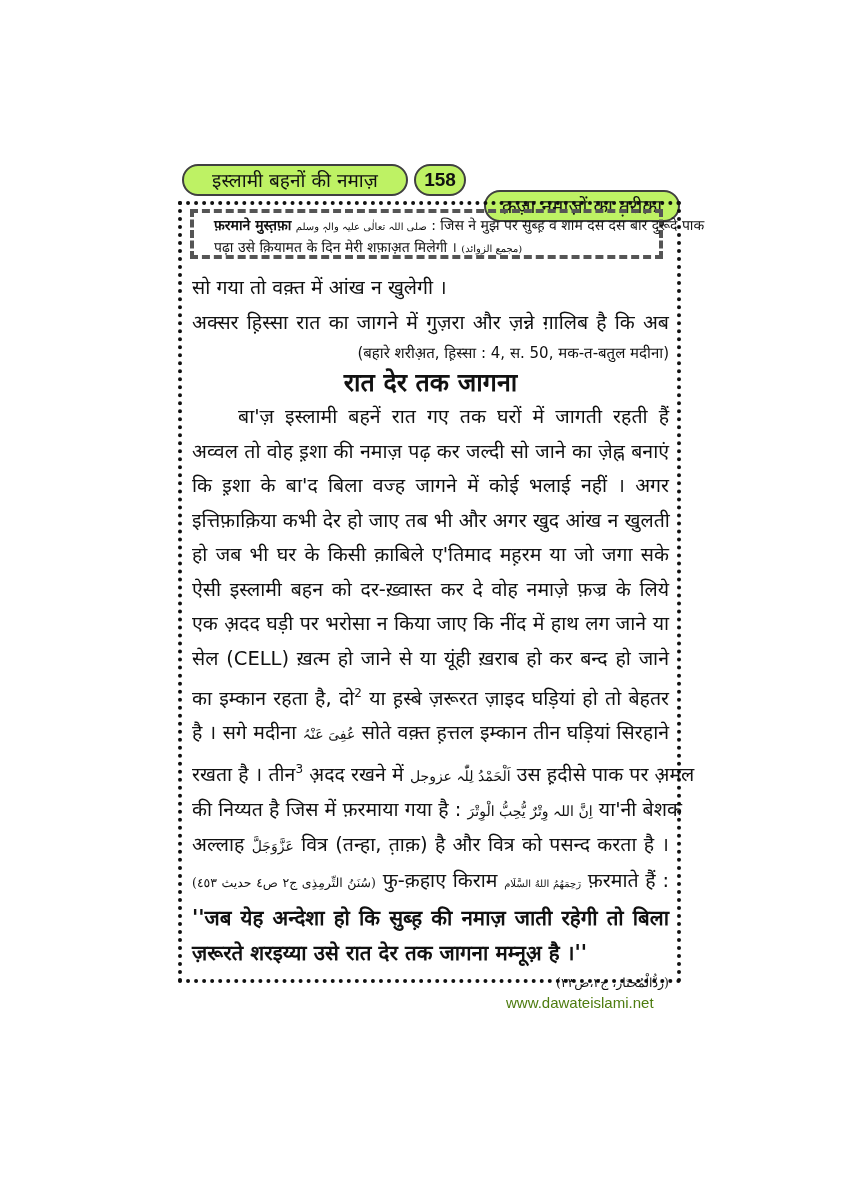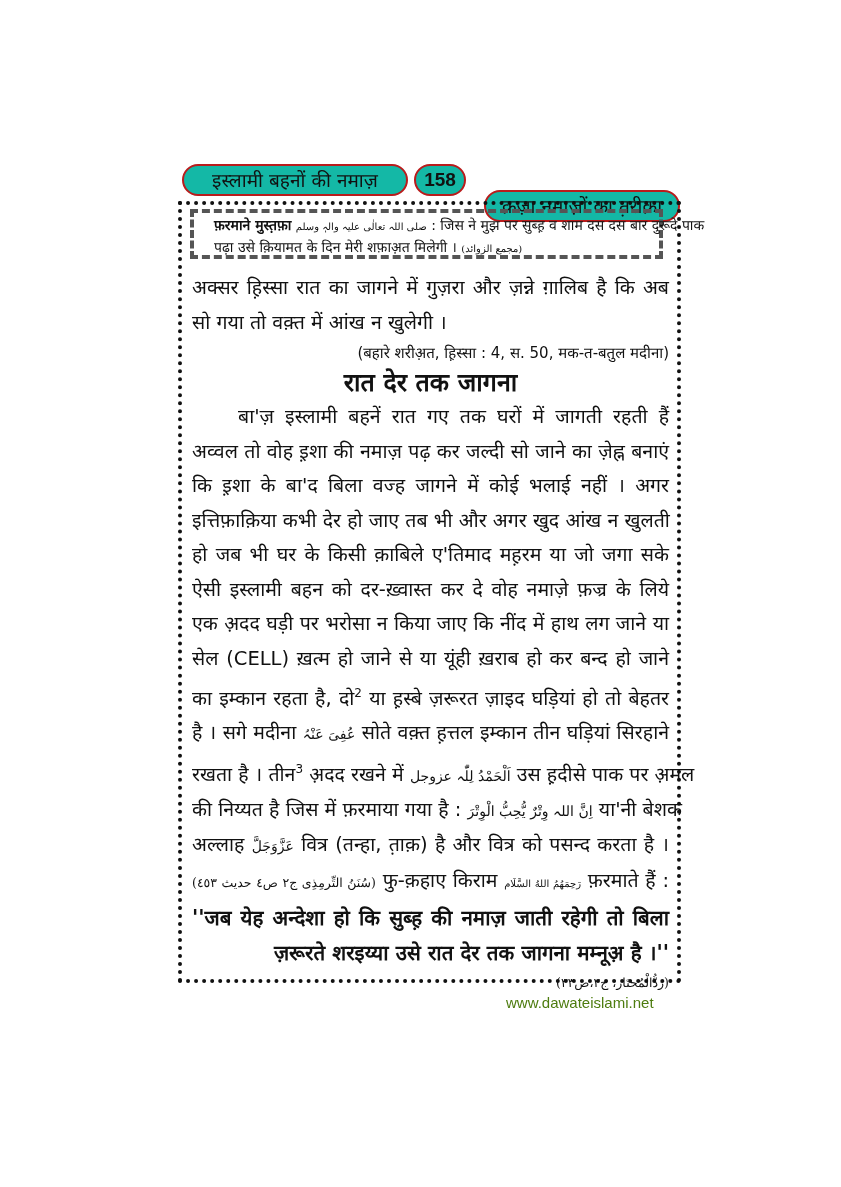--- a/index.html
+++ b/index.html
@@ -1,40 +1,40 @@
 <!DOCTYPE html>
 <html><head>
 <meta charset="utf-8">
 <style>
   html, body { margin:0; padding:0; background:#ffffff; }
   body { width:841px; height:1187px; position:relative; overflow:hidden;
          font-family:"DejaVu Sans", "Liberation Sans", sans-serif; color:#111; }
 
   .header { position:absolute; top:164px; left:182px; width:498px; height:32px; }
-  .pill { position:absolute; top:0; height:28px; border:2px solid #b91c1c; border-radius:16px;
-          display:flex; align-items:center; justify-content:center; font-size:19px; background:#14b8a6; }
+  .pill { position:absolute; top:0; height:28px; border:2px solid #404040; border-radius:16px;
+          display:flex; align-items:center; justify-content:center; font-size:19px; background:#bef264; }
   .pill.left { left:0; width:222px; }
   .pill.mid { left:232px; width:48px; font-family:"Liberation Sans", sans-serif; font-weight:bold; font-size:19px;align-items:center; }
   .pill.right { left:302px; width:192px;margin-top:26px; }
 
   .frame { position:absolute; left:178px; top:201px; width:503px; height:782px; }
   .frame-border { position:absolute; inset:0; border:4px dotted #111; }
 
   .hadith-box { position:absolute; left:12px; top:8px; width:473px; height:50px;
                 border:4px dashed #555; padding:2px 20px; box-sizing:border-box;
                 font-size:14px; line-height:21px; }
   .hadith-box b { font-weight:bold; }
   .arabic-small { font-family:"DejaVu Serif", serif; font-size:10px; }
 
   .body-text { position:absolute; left:14px; width:477px; font-size:19.5px; line-height:34.5px; }
   .justify { text-align:justify; text-align-last:justify; }
   .line { display:block; white-space:nowrap; }
   .ref { text-align:right; font-size:15px; line-height:26px; }
   .heading { text-align:center; font-size:25px; font-weight:bold; line-height:34px; }
-  .quote { font-weight:bold; font-size:20.5px;text-align:right; }
+  .quote { font-weight:bold; font-size:20.5px; }
   .arabic { font-family:"DejaVu Serif", serif; font-size:14px; }
   .arabic-ref { font-family:"DejaVu Serif", serif; font-size:12.5px;text-align:right; }
   .indent { padding-left:46px; }
 
   .footer-url { position:absolute; left:506px; top:994px; font-family:"Liberation Sans", sans-serif;
                 font-size:15px; color:#4d7c0f; }
 </style>
 </head>
 <body>
 
@@ -59,22 +59,22 @@
       <span class="arabic-small">صلی اللہ تعالٰی علیہ والہٖ وسلم</span>
       <span>: जिस ने मुझ पर सुब्ह़ व शाम दस दस बार दुरूदे पाक</span>
     </div>
     <div style="white-space:nowrap;">
       <span>पढ़ा उसे क़ियामत के दिन मेरी शफ़ाअ़त मिलेगी ।</span>
       <span class="arabic-small">(مجمع الزوائد)</span>
     </div>
   </div>
 
   <div class="body-text" style="top:70px;">
+    <span class="line">सो गया तो वक़्त में आंख न खुलेगी ।</span>
     <span class="line justify">अक्सर ह़िस्सा रात का जागने में गुज़रा और ज़न्ने ग़ालिब है कि अब</span>
-    <span class="line">सो गया तो वक़्त में आंख न खुलेगी ।</span>
     <div class="ref">(बहारे शरीअ़त, ह़िस्सा : 4, स. 50, मक-त-बतुल मदीना)</div>
     <div class="heading">रात देर तक जागना</div>
 
     <span class="line justify indent">बा'ज़ इस्लामी बहनें रात गए तक घरों में जागती रहती हैं</span>
     <span class="line justify">अव्वल तो वोह इ़शा की नमाज़ पढ़ कर जल्दी सो जाने का ज़ेह्न बनाएं</span>
     <span class="line justify">कि इ़शा के बा'द बिला वज्ह जागने में कोई भलाई नहीं । अगर</span>
     <span class="line justify">इत्तिफ़ाक़िया कभी देर हो जाए तब भी और अगर खुद आंख न खुलती</span>
     <span class="line justify">हो जब भी घर के किसी क़ाबिले ए'तिमाद मह़रम या जो जगा सके</span>
     <span class="line justify">ऐसी इस्लामी बहन को दर-ख़्वास्त कर दे वोह नमाज़े फ़ज्र के लिये</span>
     <span class="line justify">एक अ़दद घड़ी पर भरोसा न किया जाए कि नींद में हाथ लग जाने या</span>

